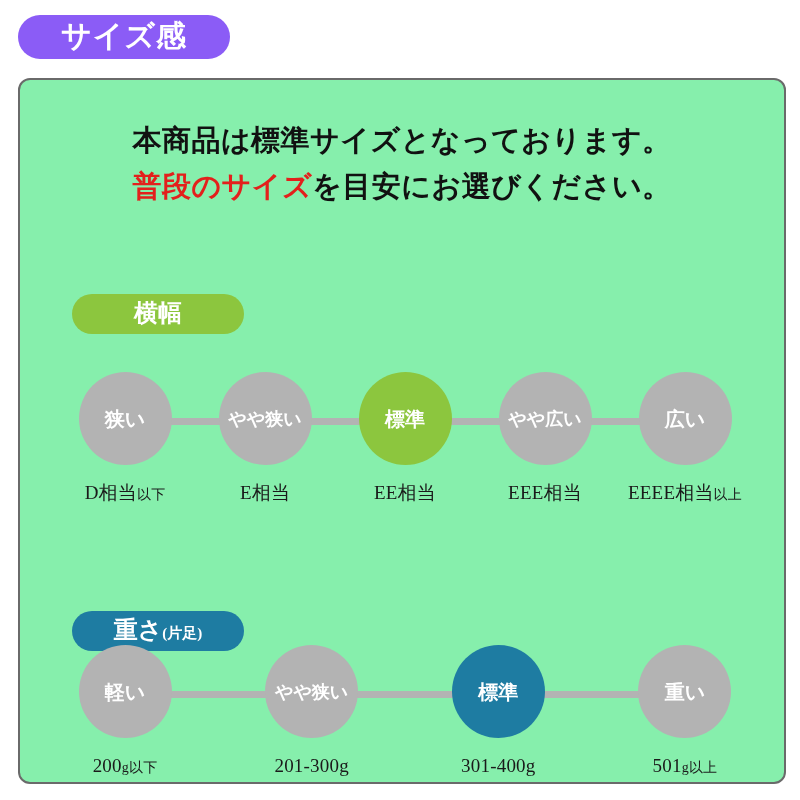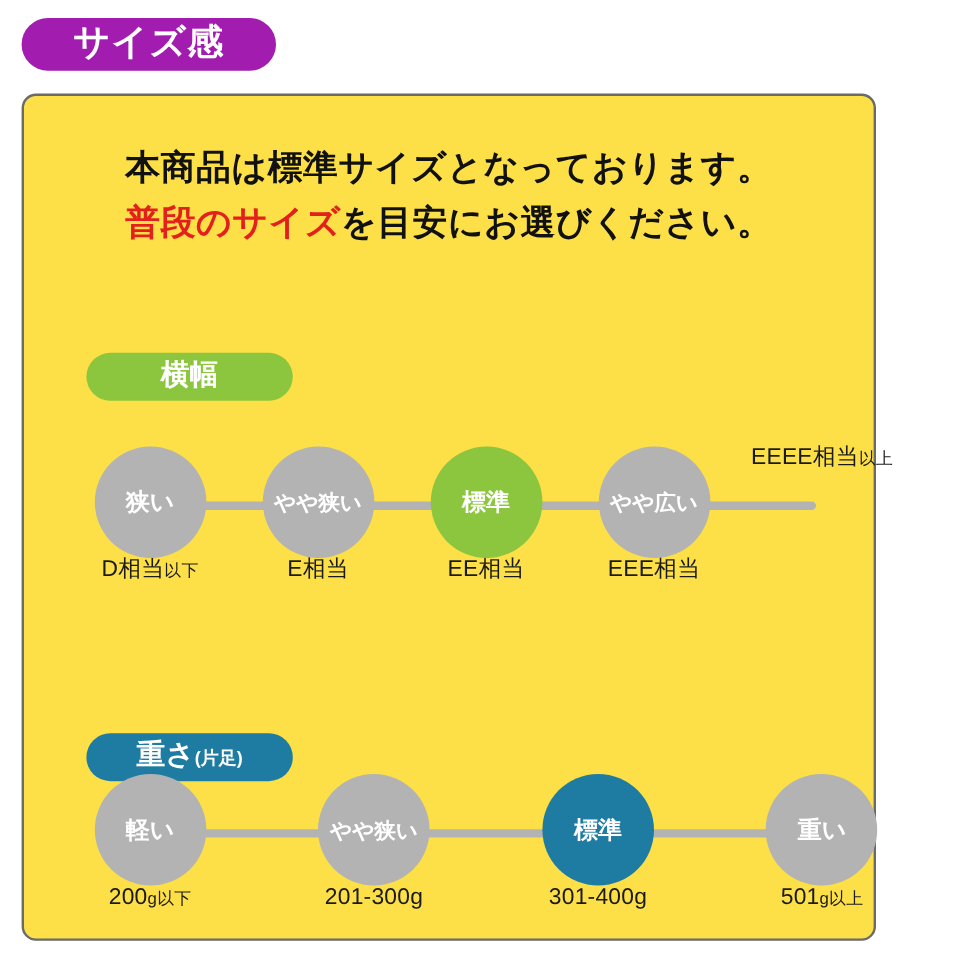--- a/index.html
+++ b/index.html
@@ -20,46 +20,47 @@
     height: 800px;
   }
 
   
   .header-pill {
     position: absolute;
     left: 18px;
     top: 15px;
     width: 212px;
     height: 44px;
-    background: #a21caf;
+    background: #8b5cf6;
     border-radius: 22px;
     display: flex;
     align-items: center;
     justify-content: center;
   }
   .header-pill-label {
     color: #ffffff;
     font-size: 30px;
     font-weight: bold;
     letter-spacing: 1px;
     line-height: 1;
     padding-bottom: 2px;
   }
 
   
   .frame {
     position: absolute;
     left: 18px;
     top: 78px;
-    width: 712px;
+    width: 768px;
     height: 706px;
     border: 2px solid #6a6a6a;
     border-radius: 12px;
     box-sizing: border-box;
-    background: #fde047;
+    background: #86efac;
+    font-family: Liberation Serif, serif;
   }
 
   
   .intro {
     position: absolute;
     left: 0;
     top: 38px;
     width: 100%;
     text-align: center;
   }
@@ -159,20 +160,21 @@
   .node.is-active-teal  { background: #1e7ca2; }
   .node-label {
     color: #ffffff;
     font-size: 20px;
     font-weight: bold;
     line-height: 1;
     white-space: nowrap;
   }
   .node-label.small { font-size: 18px; }
   .caption {
+    margin-top: 18px;
     font-size: 19px;
     color: #1a1a1a;
     white-space: nowrap;
     letter-spacing: 0.2px;
     line-height: 1;
   }
   .caption-sub {
     font-size: 14px;
   }
 </style>
@@ -223,20 +225,23 @@
           </div>
 
           <div class="scale-item">
             <div class="node">
               <span class="node-label small">やや広い</span>
             </div>
             <div class="caption"><span>EEE相当</span><span class="caption-sub"></span></div>
           </div>
 
           <div class="scale-item">
+            <div class="node">
+              <span class="node-label">広い</span>
+            </div>
             <div class="caption"><span>EEEE相当</span><span class="caption-sub">以上</span></div>
           </div>
 
         </div>
       </div>
     </div>
 
     <div class="section section-weight">
       <div class="section-badge badge-teal">
         <span class="section-badge-label"><span>重さ</span><span class="section-badge-sub">(片足)</span></span>

